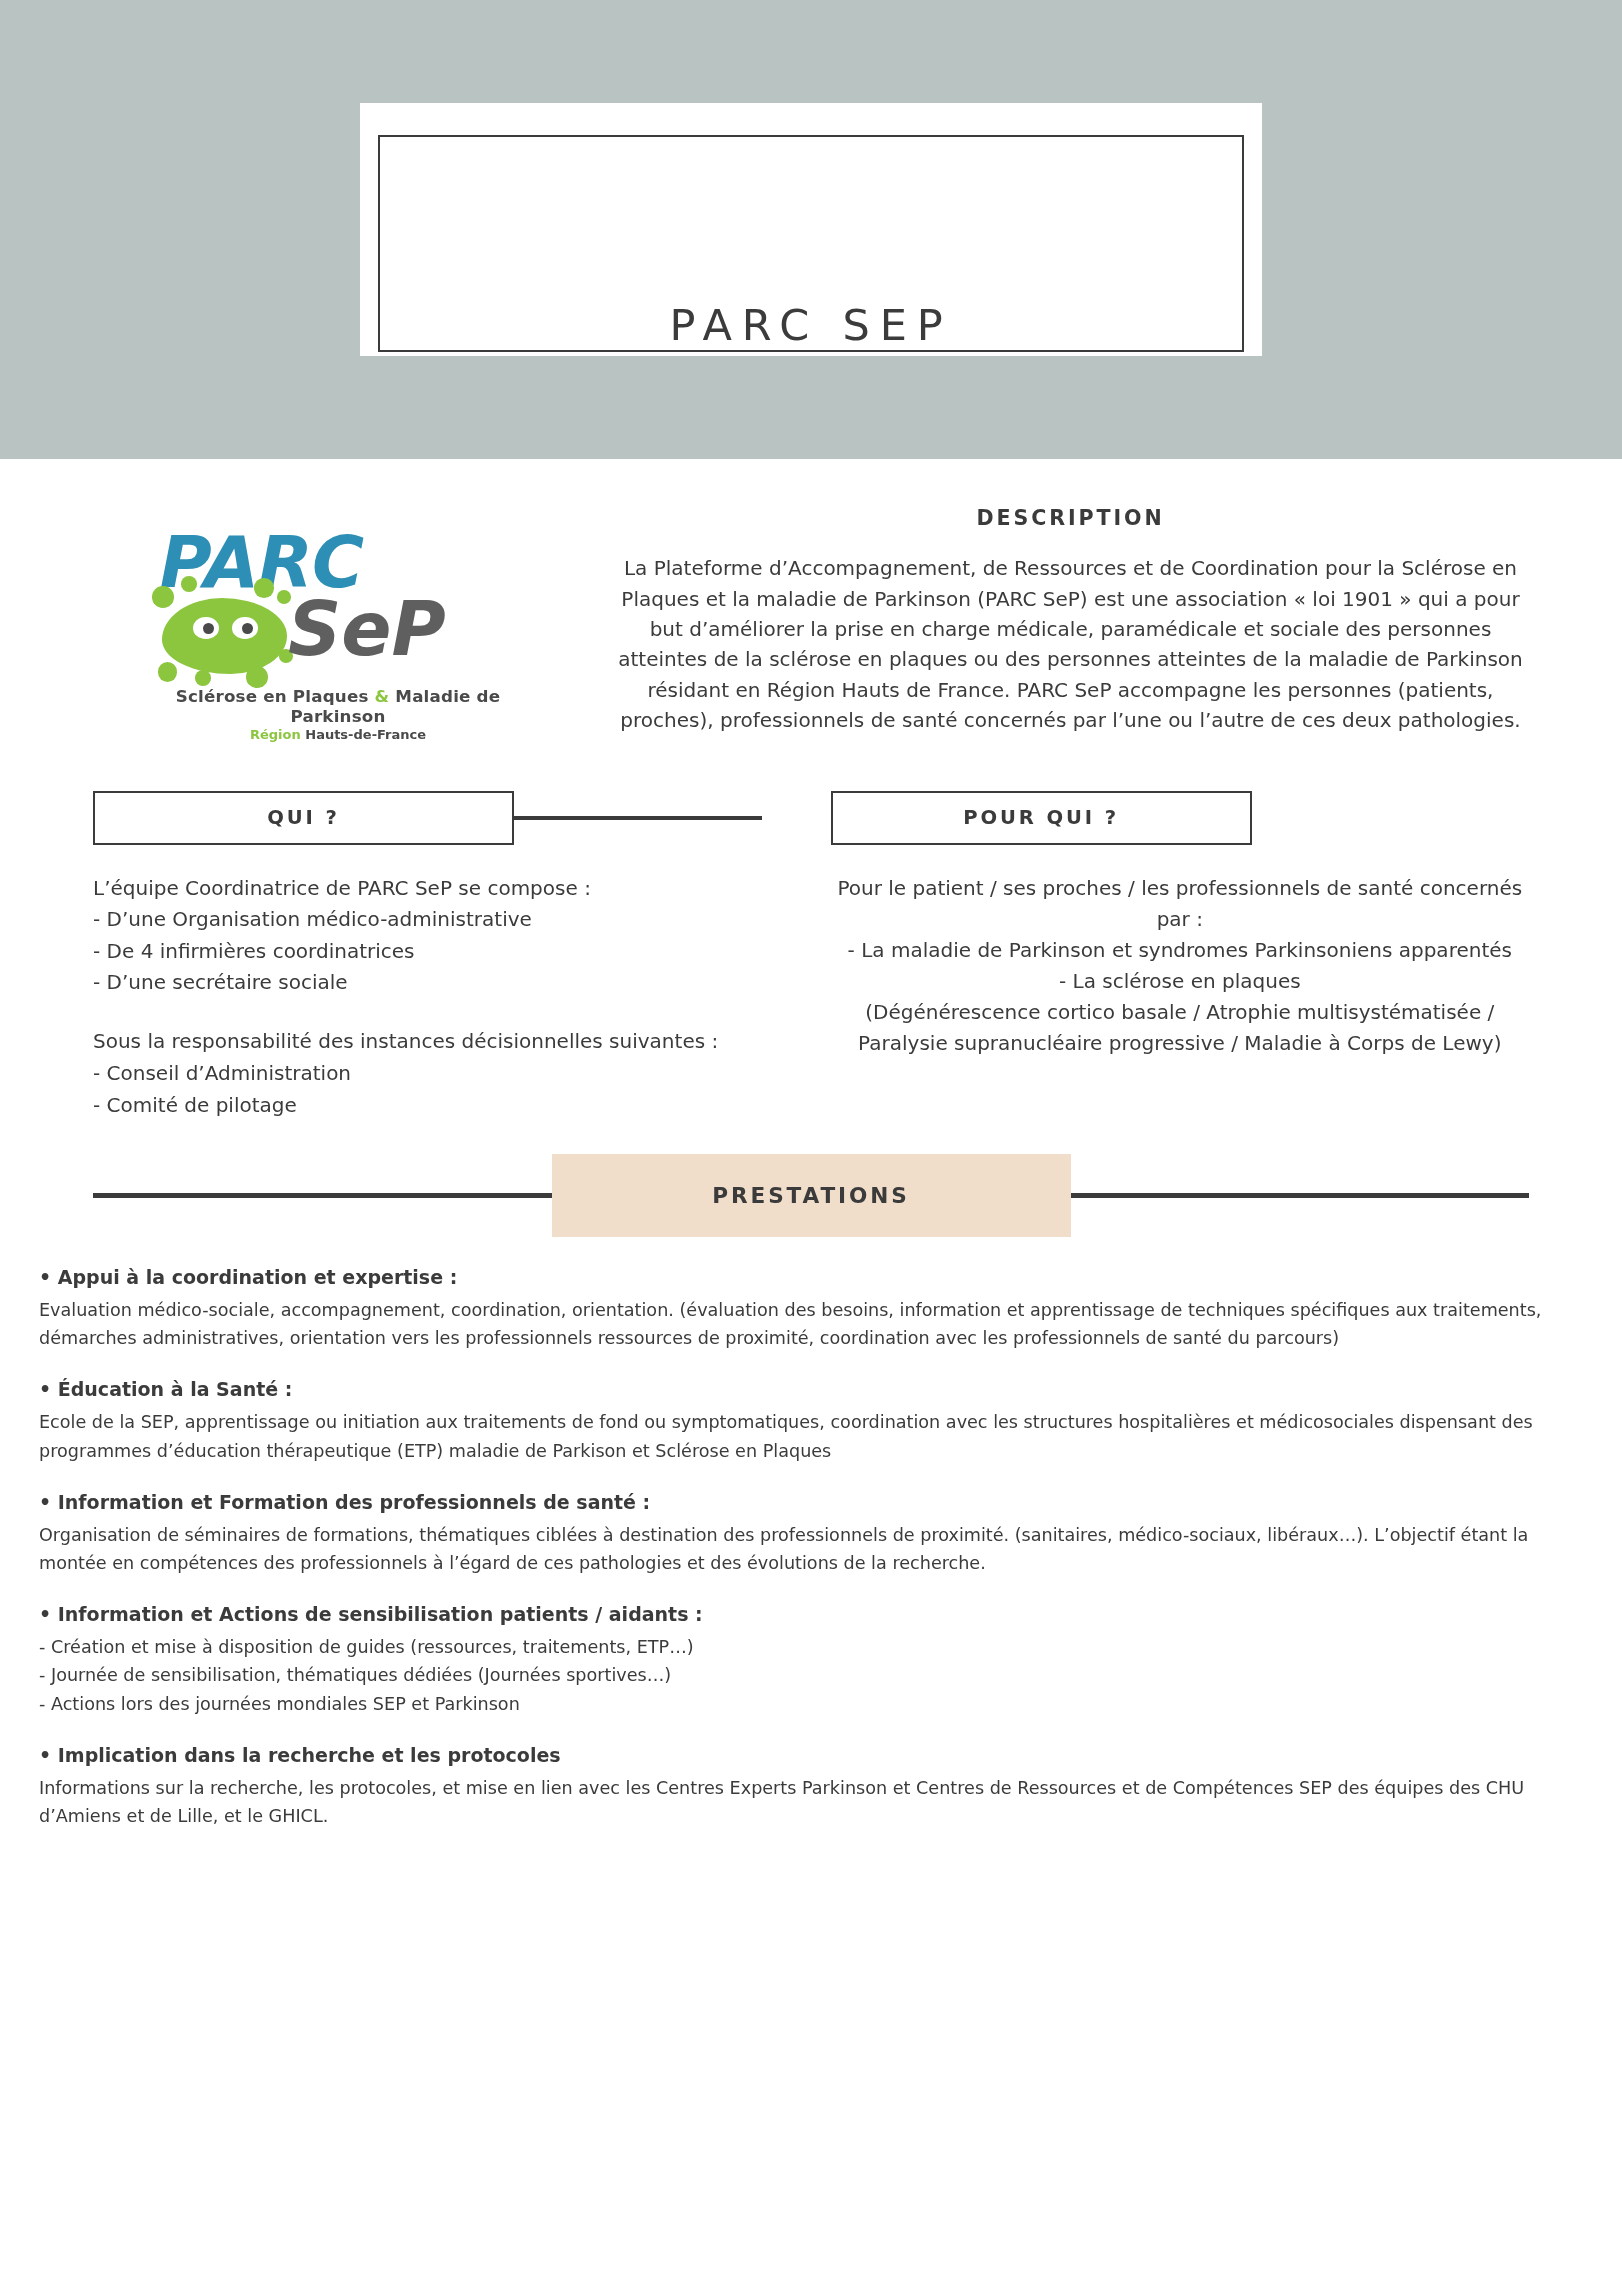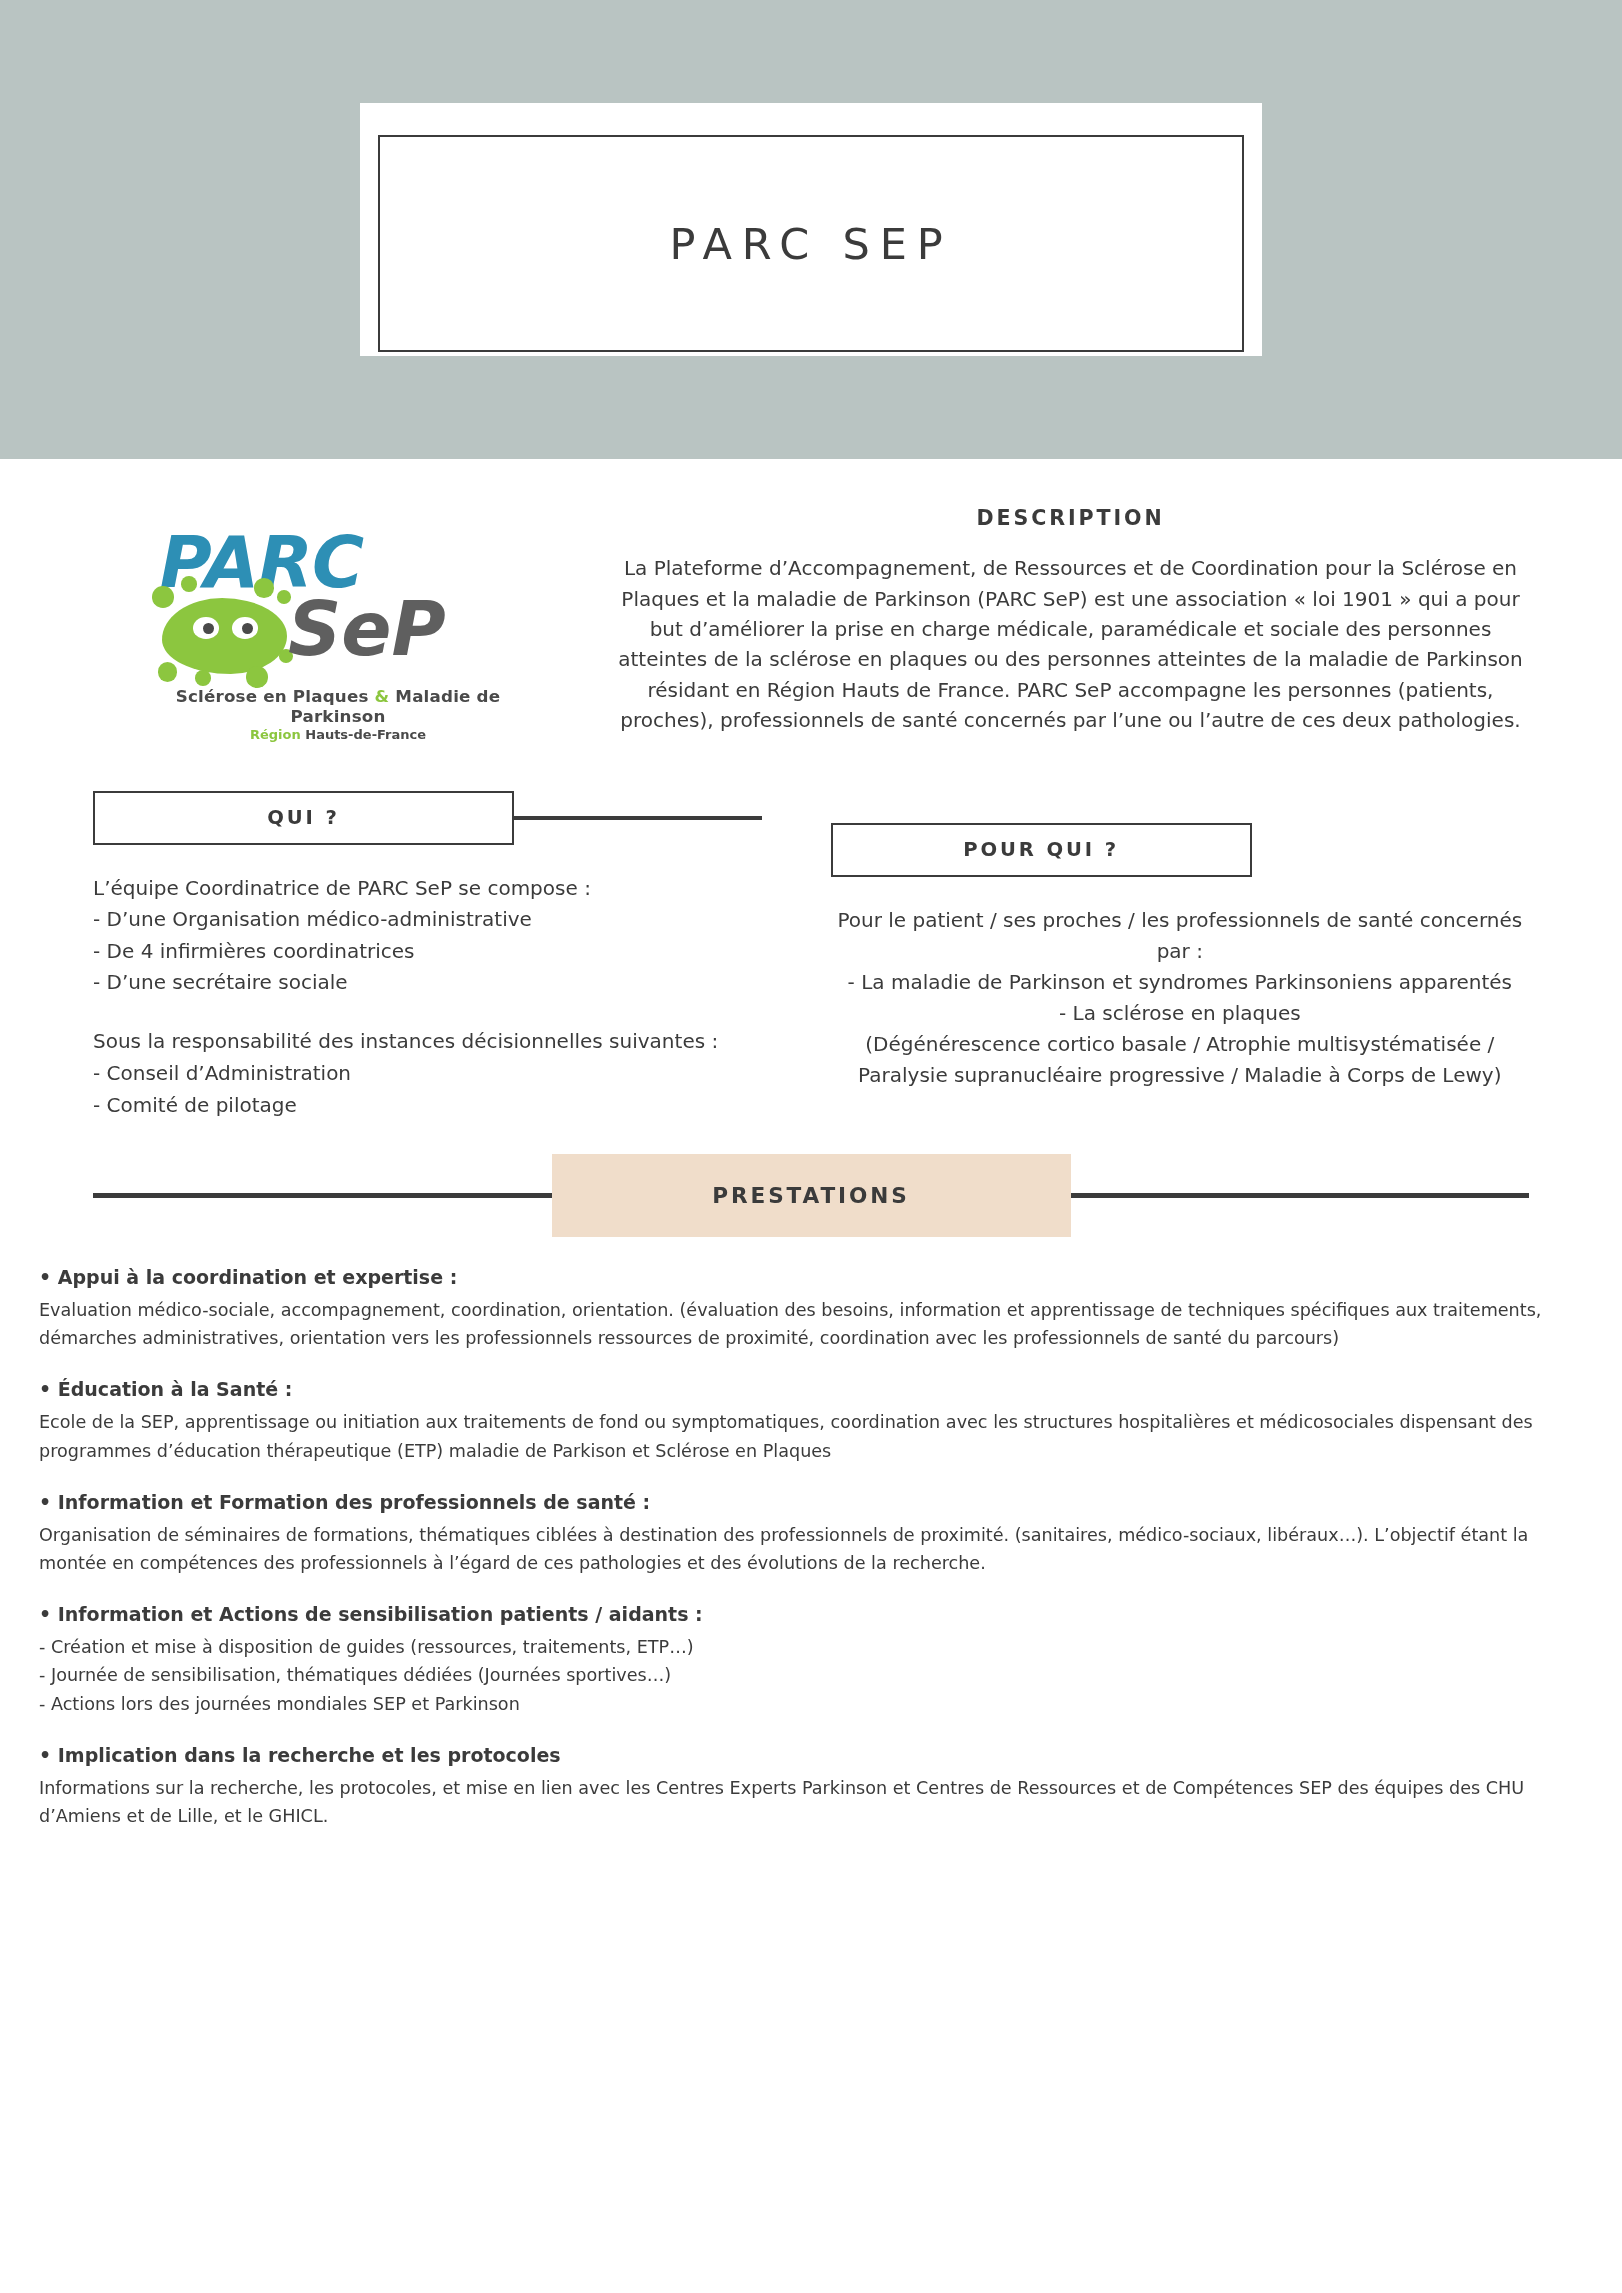--- a/index.html
+++ b/index.html
@@ -35,21 +35,21 @@
     display: flex;
     align-items: center;
     justify-content: center;
   }
   .banner-inner {
     width: 100%;
     height: 100%;
     border: 2.9px solid #3b3b3b;
     box-sizing: border-box;
     display: flex;
-    align-items: center;
+    align-items: flex-end;
     justify-content: center;
     margin-top: 28px;
   }
   .banner-title {
     font-size: 43px;
     letter-spacing: 9.8px;
     color: #3b3b3b;
     font-weight: 400;
   }
 
@@ -196,21 +196,21 @@
     padding: 13.7px 9.8px;
     box-sizing: border-box;
     text-align: center;
     font-size: 19.6px;
     font-weight: bold;
     letter-spacing: 2.9px;
     color: #3b3b3b;
     background: #ffffff;
   }
   .head-box-left  { width: 421px; }
-  .head-box-right { width: 421px; margin-top: 32px; }
+  .head-box-right { width: 421px; }
   .rule {
     flex: 1;
     height: 4.9px;
     background: #3b3b3b;
   }
   .body-left {
     margin-top: 27.4px;
     font-size: 20px;
     line-height: 1.58;
     color: #3b3b3b;

